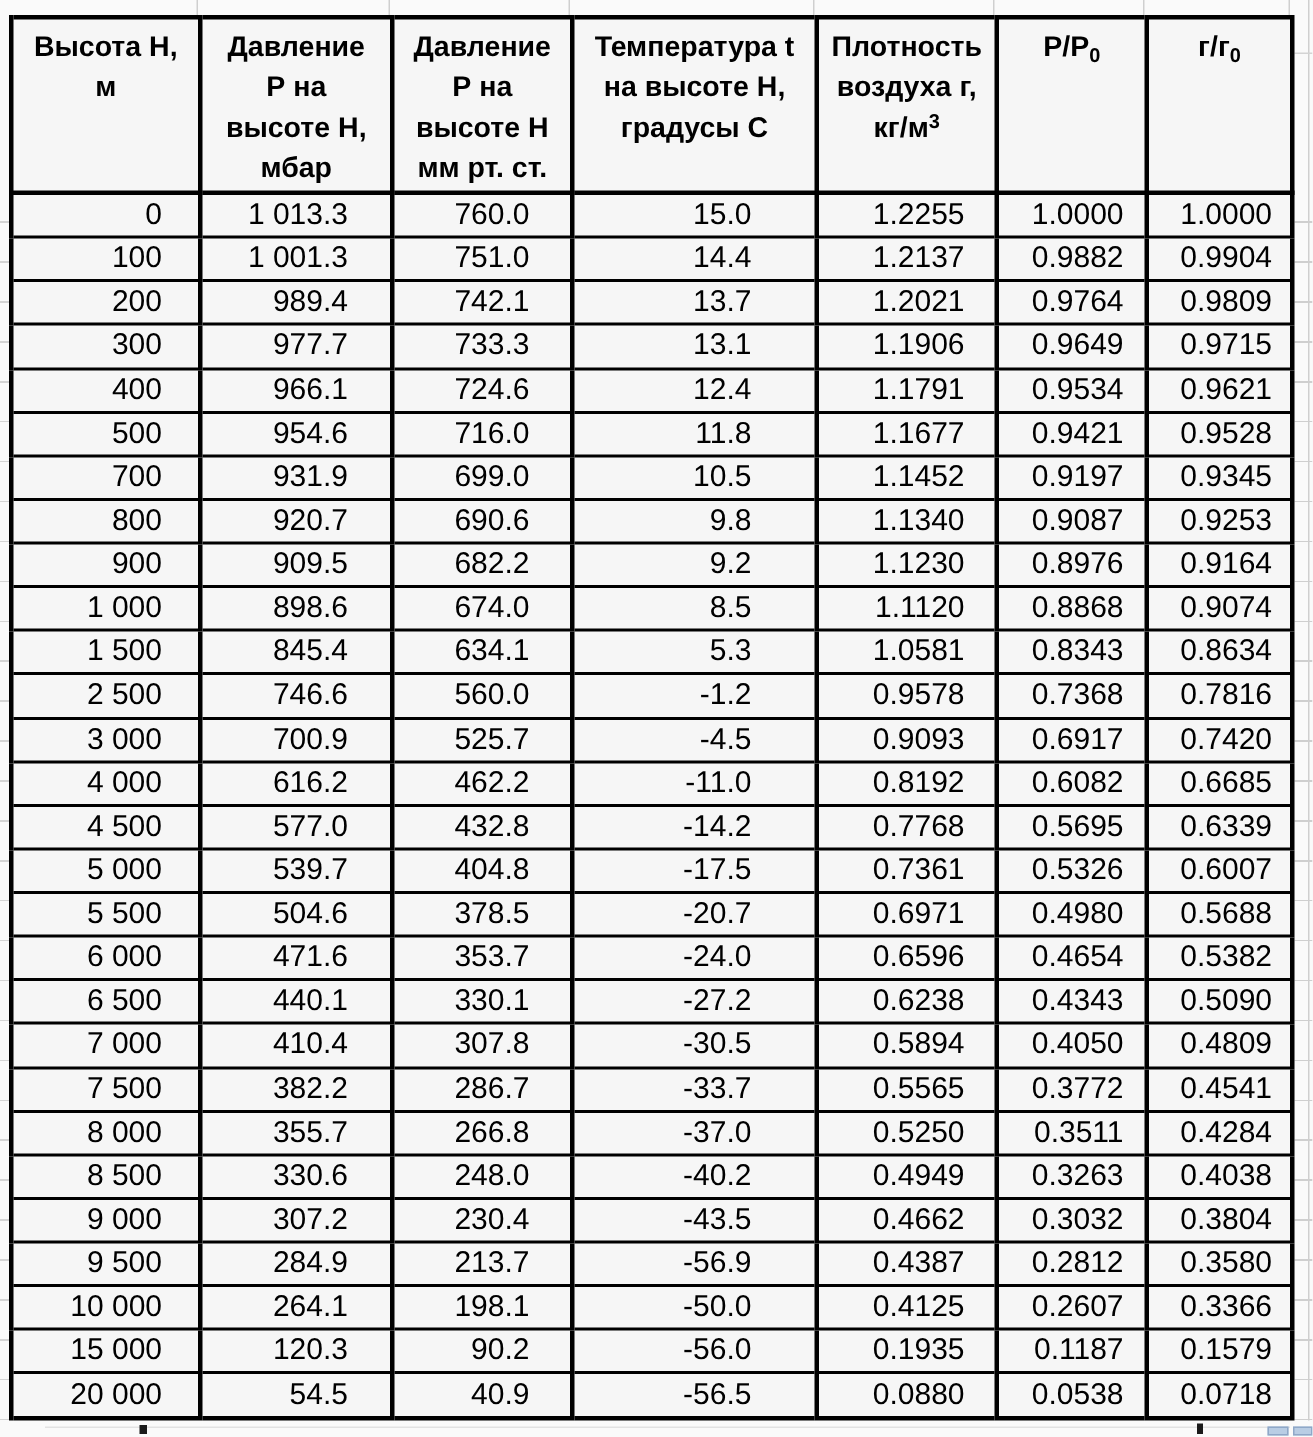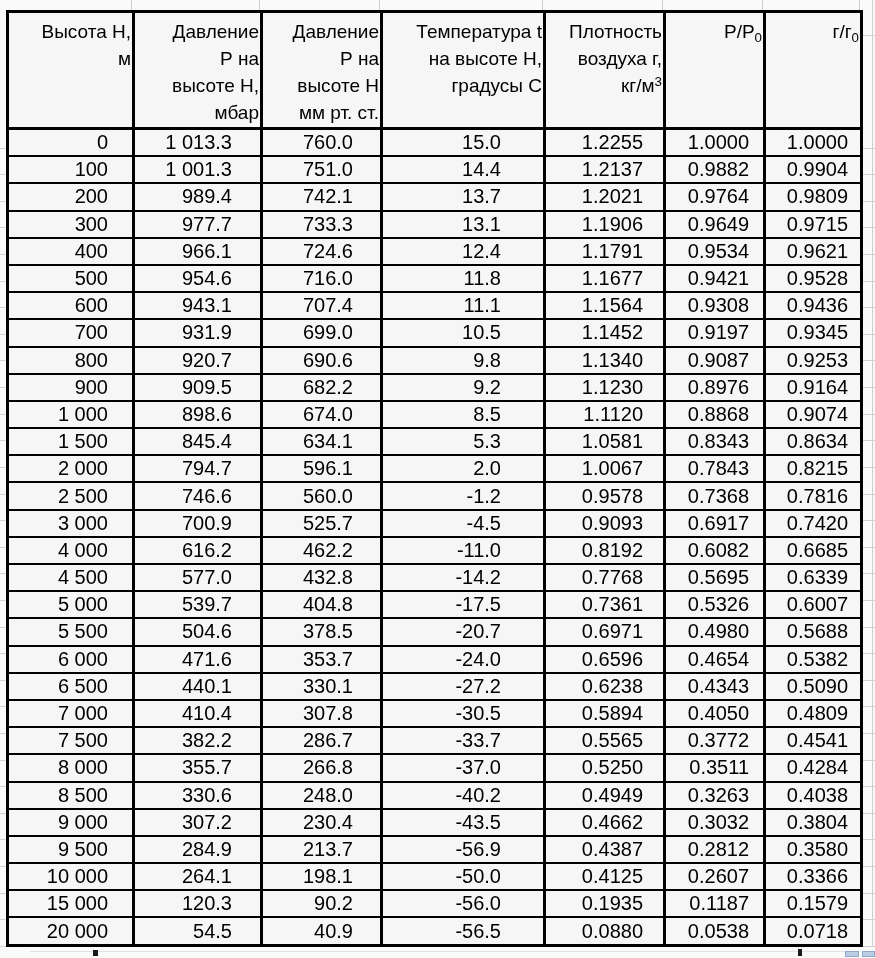--- a/index.html
+++ b/index.html
@@ -71,24 +71,24 @@
   table.atm th, table.atm td {
     border: 2px solid #000;
     border-left-width: 3px;
     border-right-width: 3px;
     color: #000;
     overflow: hidden;
   }
   table.atm thead tr { height: 112px; }
   table.atm thead th {
     font-size: 19px;
-    font-weight: 400;
+    font-weight: 700;
     line-height: 27px;
     vertical-align: top;
-    text-align: right;
+    text-align: center;
     padding-top: 5px;
     border-bottom-width: 3px;
   }
   table.atm tbody tr { height: 26px; }
   table.atm tbody td {
     font-size: 20px;
     font-weight: 400;
     text-align: right;
     vertical-align: middle;
     white-space: nowrap;
@@ -222,29 +222,20 @@
         <tr>
           <td class="c0">500</td>
           <td class="c1">954.6</td>
           <td class="c2">716.0</td>
           <td class="c3">11.8</td>
           <td class="c4">1.1677</td>
           <td class="c5">0.9421</td>
           <td class="c6">0.9528</td>
         </tr>
         <tr>
-          <td class="c0">600</td>
-          <td class="c1">943.1</td>
-          <td class="c2">707.4</td>
-          <td class="c3">11.1</td>
-          <td class="c4">1.1564</td>
-          <td class="c5">0.9308</td>
-          <td class="c6">0.9436</td>
-        </tr>
-        <tr>
           <td class="c0">700</td>
           <td class="c1">931.9</td>
           <td class="c2">699.0</td>
           <td class="c3">10.5</td>
           <td class="c4">1.1452</td>
           <td class="c5">0.9197</td>
           <td class="c6">0.9345</td>
         </tr>
         <tr>
           <td class="c0">800</td>
@@ -276,29 +267,20 @@
         <tr>
           <td class="c0">1 500</td>
           <td class="c1">845.4</td>
           <td class="c2">634.1</td>
           <td class="c3">5.3</td>
           <td class="c4">1.0581</td>
           <td class="c5">0.8343</td>
           <td class="c6">0.8634</td>
         </tr>
         <tr>
-          <td class="c0">2 000</td>
-          <td class="c1">794.7</td>
-          <td class="c2">596.1</td>
-          <td class="c3">2.0</td>
-          <td class="c4">1.0067</td>
-          <td class="c5">0.7843</td>
-          <td class="c6">0.8215</td>
-        </tr>
-        <tr>
           <td class="c0">2 500</td>
           <td class="c1">746.6</td>
           <td class="c2">560.0</td>
           <td class="c3">-1.2</td>
           <td class="c4">0.9578</td>
           <td class="c5">0.7368</td>
           <td class="c6">0.7816</td>
         </tr>
         <tr>
           <td class="c0">3 000</td>

